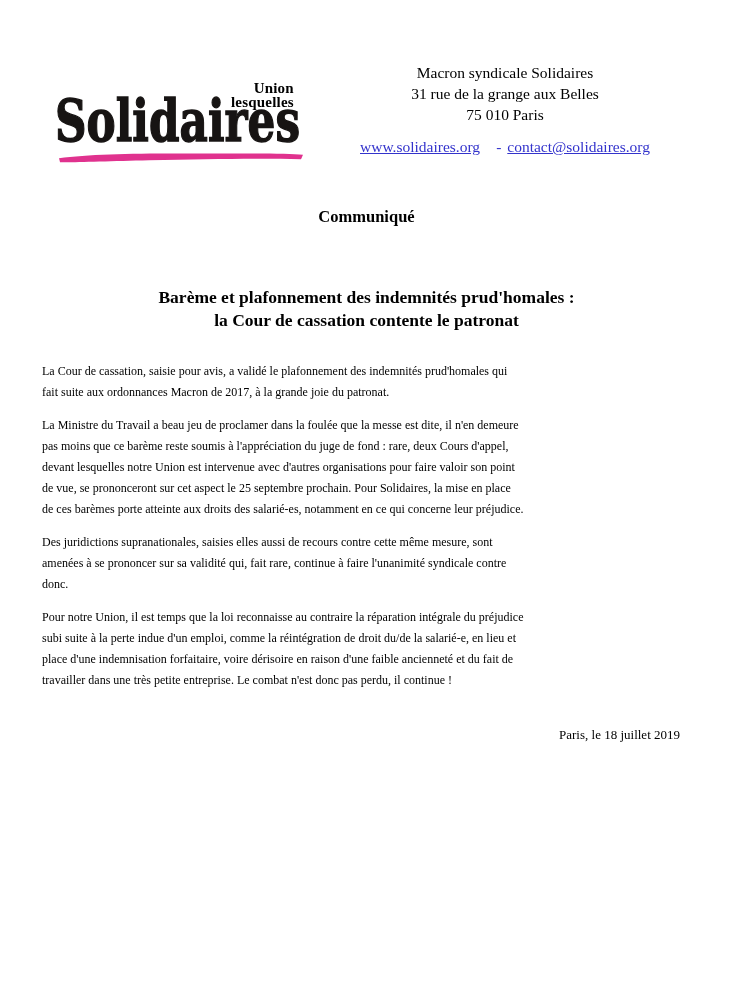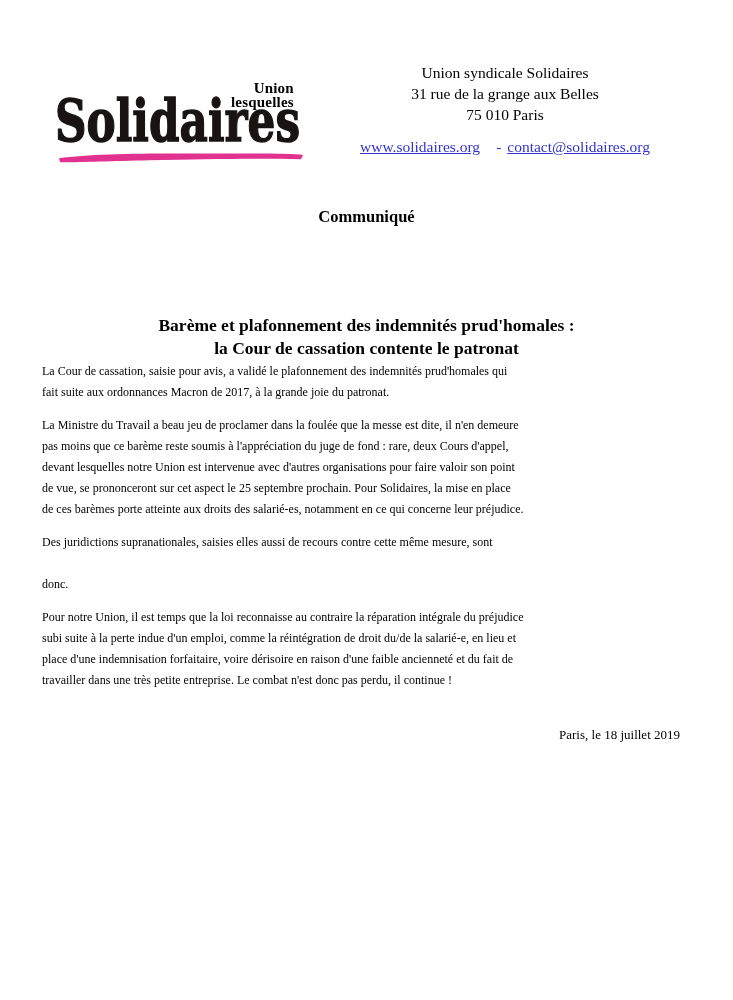--- a/index.html
+++ b/index.html
@@ -18,21 +18,21 @@
   
   .addr {
     position:absolute; left:330px; top:62px; width:350px;
     text-align:center; font-size:15.5px; line-height:21px;
   }
   .links { margin-top:11px; white-space:nowrap; }
   .links a { color:var(--link); text-decoration:underline; cursor:pointer; }
   .links .sep { margin:0 6px 0 16px; color:var(--link); }
   
   .kind { position:absolute; top:207px; left:0; right:0; text-align:center; font-weight:bold; font-size:16.5px; }
-  .title { position:absolute; top:286px; left:0; right:0; text-align:center; font-weight:bold; font-size:17.5px; line-height:23px;margin-top:28px; }
+  .title { position:absolute; top:286px; left:0; right:0; text-align:center; font-weight:bold; font-size:17.5px; line-height:23px; }
   .bodytext { position:absolute; top:361px; left:42px; width:652px; font-size:12px; line-height:21px; }
   .bodytext p { margin:0 0 12px 0; }
   .bodytext .line { white-space:nowrap; }
   .dateline { position:absolute; top:727px; right:53px; font-size:13px; }
 </style>
 </head>
 <body>
 
 <div class="page">
 
@@ -43,21 +43,21 @@
     </div>
     <svg class="logo-wordmark-svg" width="258" height="66">
       <text x="0" y="54" font-family="DejaVu Serif, Liberation Serif, serif" font-weight="bold" font-size="58" fill="#171413" stroke="#171413" stroke-width="1.4" textLength="245" lengthAdjust="spacingAndGlyphs">Solidaires</text>
     </svg>
     <svg class="logo-underline-svg" width="248" height="14">
       <path d="M2,7 C 30,3.5 70,3 120,3.5 C 175,4 228,4 246,6 L 244,10.5 C 198,9 150,9.5 92,10 C 52,10.5 14,11.5 3,11 Z" fill="#e0328e"></path>
     </svg>
   </div>
 
   <div class="addr">
-    <div>Union syndicale Solidaires</div>
+    <div>Macron syndicale Solidaires</div>
     <div>31 rue de la grange aux Belles</div>
     <div>75 010 Paris</div>
     <div class="links">
       <a href="#">www.solidaires.org</a><span class="sep">-</span><a href="#">contact@solidaires.org</a>
     </div>
   </div>
 
   <div class="kind">Communiqué</div>
 
   <div class="title">
@@ -72,21 +72,21 @@
     </p>
     <p>
       <span class="line">La Ministre du Travail a beau jeu de proclamer dans la foulée que la messe est dite, il n'en demeure</span><br>
       <span class="line">pas moins que ce barème reste soumis à l'appréciation du juge de fond : rare, deux Cours d'appel,</span><br>
       <span class="line">devant lesquelles notre Union est intervenue avec d'autres organisations pour faire valoir son point</span><br>
       <span class="line">de vue, se prononceront sur cet aspect le 25 septembre prochain. Pour Solidaires, la mise en place</span><br>
       <span class="line">de ces barèmes porte atteinte aux droits des salarié-es, notamment en ce qui concerne leur préjudice.</span>
     </p>
     <p>
       <span class="line">Des juridictions supranationales, saisies elles aussi de recours contre cette même mesure, sont</span><br>
-      <br>
+      <span class="line">amenées à se prononcer sur sa validité qui, fait rare, continue à faire l'unanimité syndicale contre</span><br>
       <span class="line">donc.</span>
     </p>
     <p>
       <span class="line">Pour notre Union, il est temps que la loi reconnaisse au contraire la réparation intégrale du préjudice</span><br>
       <span class="line">subi suite à la perte indue d'un emploi, comme la réintégration de droit du/de la salarié-e, en lieu et</span><br>
       <span class="line">place d'une indemnisation forfaitaire, voire dérisoire en raison d'une faible ancienneté et du fait de</span><br>
       <span class="line">travailler dans une très petite entreprise. Le combat n'est donc pas perdu, il continue !</span>
     </p>
   </div>
 

